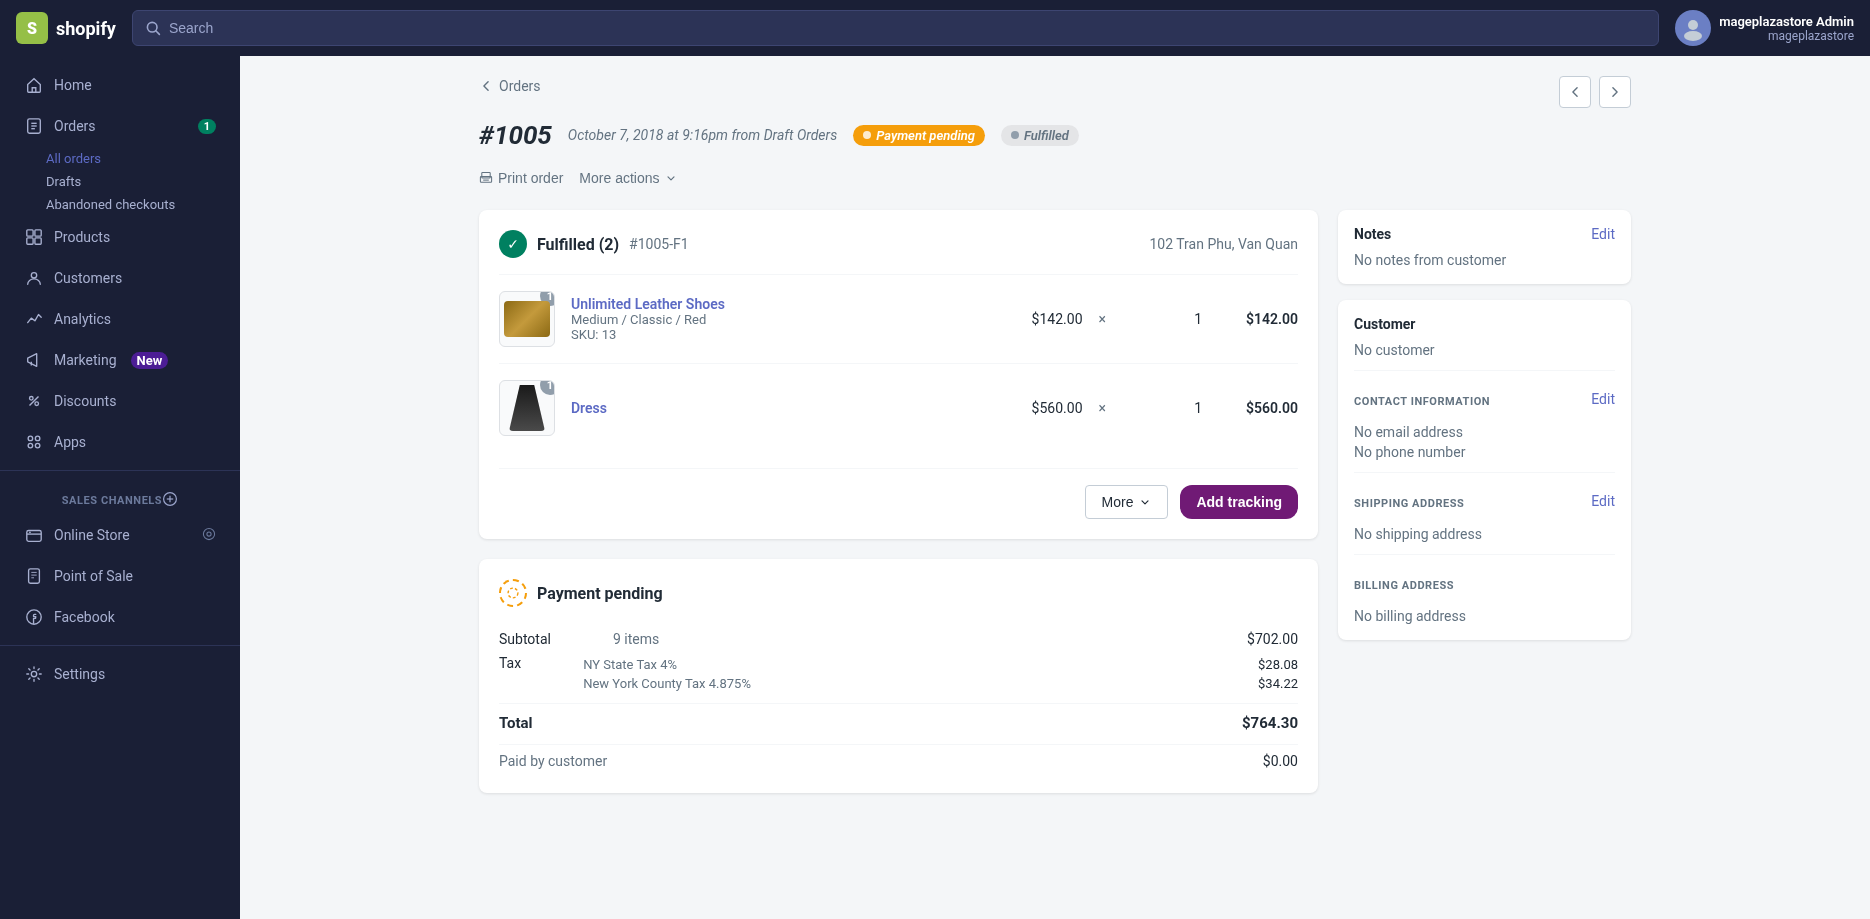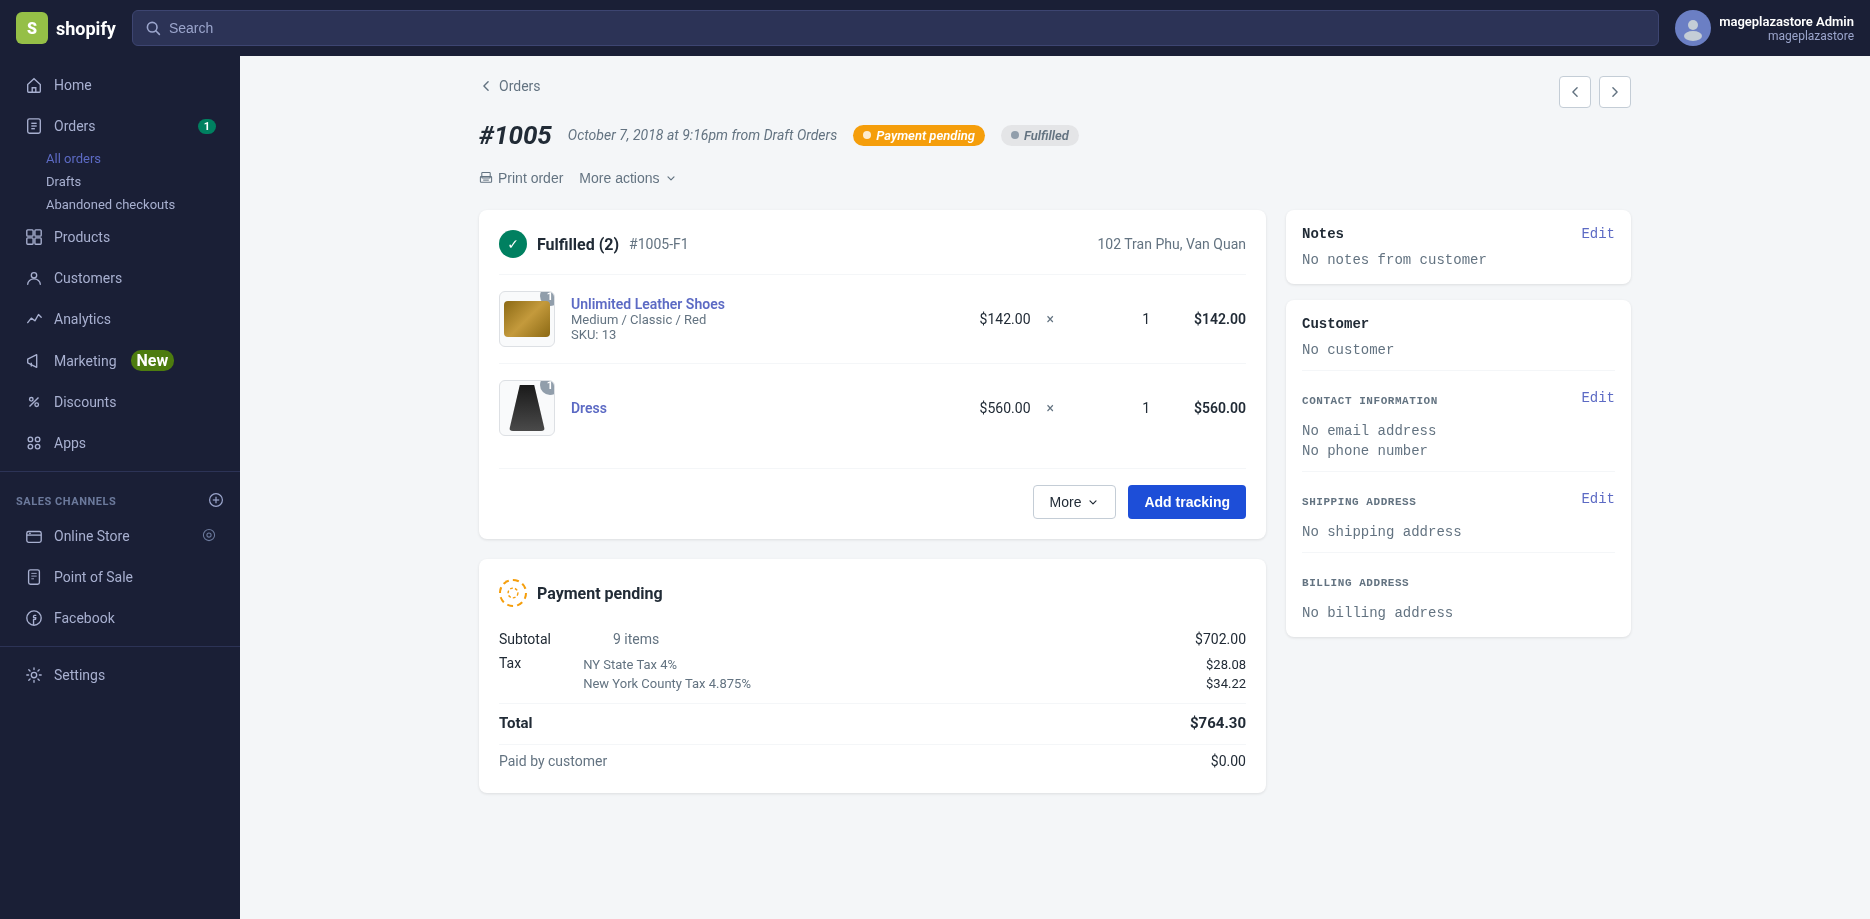--- a/index.html
+++ b/index.html
@@ -22,24 +22,24 @@
     .user-area { display: flex; align-items: center; gap: 8px; color: #fff; margin-left: auto; }
     .user-avatar { width: 36px; height: 36px; border-radius: 50%; background: #6b7fc4; display: flex; align-items: center; justify-content: center; overflow: hidden; }
     .user-info { text-align: right; }
     .user-name { font-size: 13px; font-weight: 600; }
     .user-store { font-size: 12px; color: #9ba5cc; }
 
     
     .sidebar-item { display: flex; align-items: center; gap: 10px; padding: 10px 16px; color: #a8b0d0; cursor: pointer; font-size: 14px; position: relative; border-radius: 6px; margin: 1px 8px; }
     .sidebar-item .icon { width: 20px; height: 20px; display: flex; align-items: center; justify-content: center; flex-shrink: 0; }
     .sidebar-badge { background: #008060; color: #fff; border-radius: 10px; font-size: 11px; font-weight: 700; padding: 1px 6px; margin-left: auto; }
-    .sidebar-badge-new { background: #4d7c0f; color: #fff; border-radius: 10px; font-size: 16px; font-weight: 700; padding: 1px 6px; margin-left: 4px; }
+    .sidebar-badge-new { background: #4c1d95; color: #fff; border-radius: 10px; font-size: 13px; font-weight: 700; padding: 1px 6px; margin-left: 4px; }
     .sidebar-sub { padding: 4px 16px 4px 46px; color: #a8b0d0; cursor: pointer; font-size: 13px; }
     .sidebar-sub.active { color: #5c6ac4; }
-    .sidebar-section { color: #6c7a9c; font-size: 11px; font-weight: 700; padding: 12px 16px 4px; letter-spacing: 0.05em; text-transform: uppercase; display: flex; align-items: center; justify-content: space-between; }
+    .sidebar-section { color: #6c7a9c; font-size: 11px; font-weight: 700; padding: 12px 16px 4px; letter-spacing: 0.05em; text-transform: uppercase; display: flex; align-items: center; justify-content: center; }
     .sidebar-divider { border: none; border-top: 1px solid #2c3356; margin: 8px 0; }
 
     
     .content-inner { max-width: 1200px; margin: 0 auto; padding: 20px 24px; }
     .breadcrumb { display: flex; align-items: center; gap: 6px; color: #637381; font-size: 14px; margin-bottom: 12px; cursor: pointer; }
     .page-header { display: flex; align-items: center; justify-content: space-between; margin-bottom: 16px; font-style: italic; }
     .page-title-area { display: flex; align-items: center; gap: 16px; flex-wrap: wrap; }
     .page-title { font-size: 26px; font-weight: 700; }
     .page-subtitle { color: #637381; font-size: 14px; }
     .badge-payment-pending { background: #f59e0b; color: #fff; border-radius: 12px; padding: 3px 10px; font-size: 13px; font-weight: 600; display: flex; align-items: center; gap: 5px; }
@@ -67,34 +67,34 @@
     .item-info { flex: 1; }
     .item-name { color: #5c6ac4; font-weight: 600; cursor: pointer; }
     .item-variant { color: #637381; font-size: 13px; }
     .item-sku { color: #637381; font-size: 13px; }
     .item-price { color: #212b36; text-align: right; font-size: 14px; min-width: 80px; }
     .item-multiply { color: #637381; }
     .item-total { font-size: 14px; font-weight: 600; min-width: 80px; text-align: right; }
 
     .card-actions { display: flex; justify-content: flex-end; gap: 12px; margin-top: 16px; padding-top: 16px; border-top: 1px solid #f4f6f8; }
     .btn-secondary { border: 1px solid #c4cdd6; background: white; color: #212b36; border-radius: 4px; padding: 8px 16px; cursor: pointer; font-size: 14px; display: flex; align-items: center; gap: 6px; }
-    .btn-primary { background: #1d4ed8; color: white; border: none; border-radius: 4px; padding: 8px 16px; cursor: pointer; font-size: 14px; font-weight: 600; }
+    .btn-primary { background: #701a75; color: white; border: none; border-radius: 12px; padding: 8px 16px; cursor: pointer; font-size: 14px; font-weight: 600; }
 
     
     .payment-header { display: flex; align-items: center; gap: 10px; margin-bottom: 20px; }
     .payment-icon { width: 28px; height: 28px; border-radius: 50%; border: 2px dashed #f59e0b; display: flex; align-items: center; justify-content: center; color: #f59e0b; font-size: 14px; }
     .payment-title { font-size: 16px; font-weight: 700; }
     .payment-row { display: flex; justify-content: space-between; padding: 4px 0; font-size: 14px; gap: 46px; }
     .payment-row.total { font-weight: 700; font-size: 15px; border-top: 1px solid #f4f6f8; padding-top: 10px; margin-top: 6px; }
     .payment-label { color: #637381; }
     .payment-label-main { color: #212b36; }
     .payment-sub-row { display: flex; justify-content: space-between; padding: 2px 0; font-size: 13px; }
 
     
-    .right-panel { width: 345px; flex-shrink: 0; font-family: Liberation Mono, monospace; }
+    .right-panel { width: 293px; flex-shrink: 0; }
     .panel-card { background: #fff; border-radius: 8px; box-shadow: 0 1px 3px rgba(0,0,0,0.1); margin-bottom: 16px; padding: 16px; }
     .panel-card-header { display: flex; justify-content: space-between; align-items: center; margin-bottom: 10px; }
     .panel-card-title { font-weight: 700; font-size: 14px; }
     .panel-edit-link { color: #5c6ac4; cursor: pointer; font-size: 14px; }
     .panel-empty { color: #637381; font-size: 14px; }
     .panel-section-label { font-size: 11px; font-weight: 700; color: #637381; text-transform: uppercase; letter-spacing: 0.05em; margin: 12px 0 6px; }
 
     
     .order-layout { display: flex; gap: 20px; align-items: flex-start; }
     .order-main { flex: 1; min-width: 0; }

